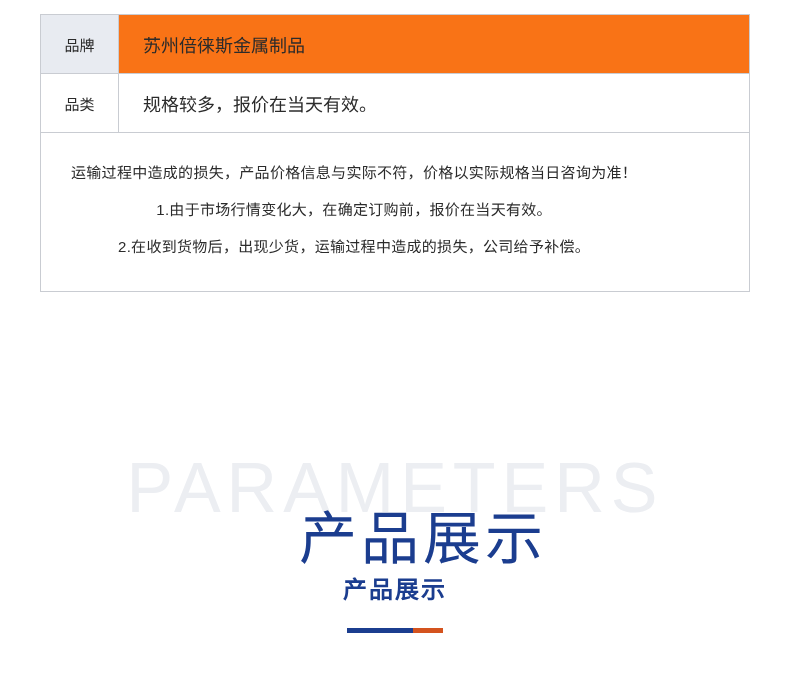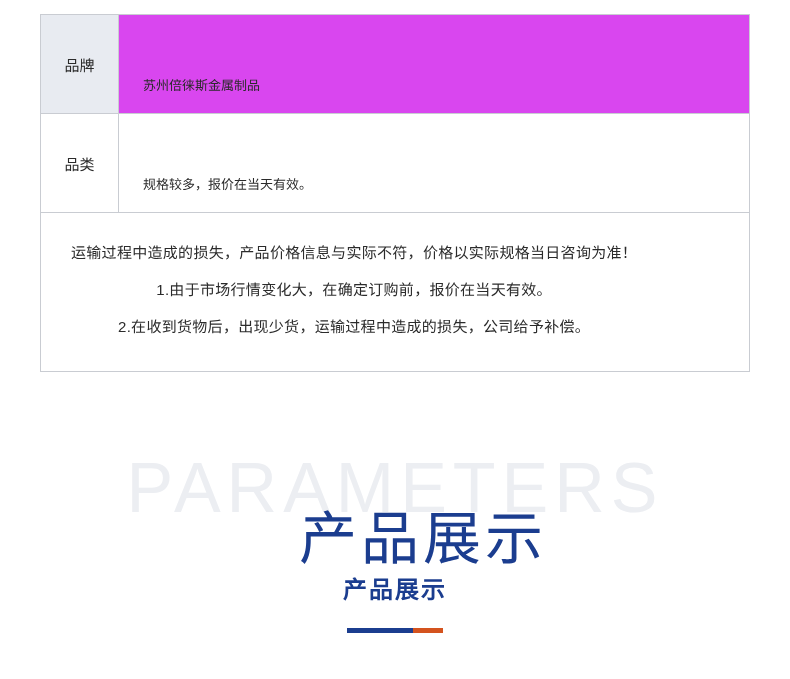--- a/index.html
+++ b/index.html
@@ -49,27 +49,26 @@
     color: #2b2b2b;
     border-right: 1px solid #c9ccd2;
     box-sizing: border-box;
   }
   .spec-value {
     flex: 1;
     min-height: 58px;
     display: flex;
     align-items: center;
     padding-left: 24px;
-    font-size: 13px;
+    font-size: 18px;
     color: #2b2b2b;
     box-sizing: border-box;
-    margin-top: 40px;
   }
   .row-brand {
-    background: #d946ef;
+    background: #f97316;
     justify-content: flex-end;
   }
   .row-brand .spec-label {
     background: #e8ebf1;
   }
   .row-category {
     background: #ffffff;
     justify-content: flex-end;
   }
 

